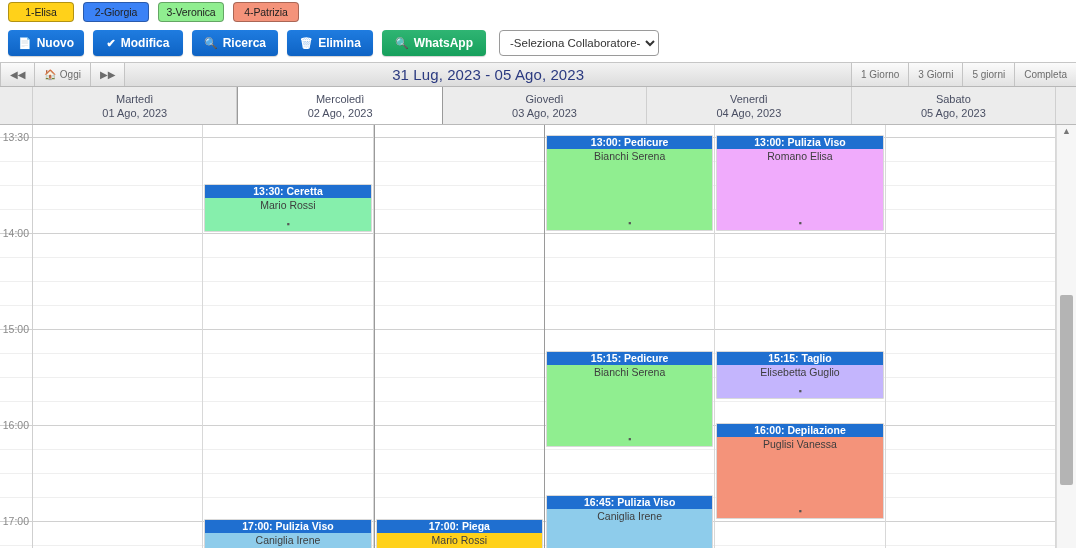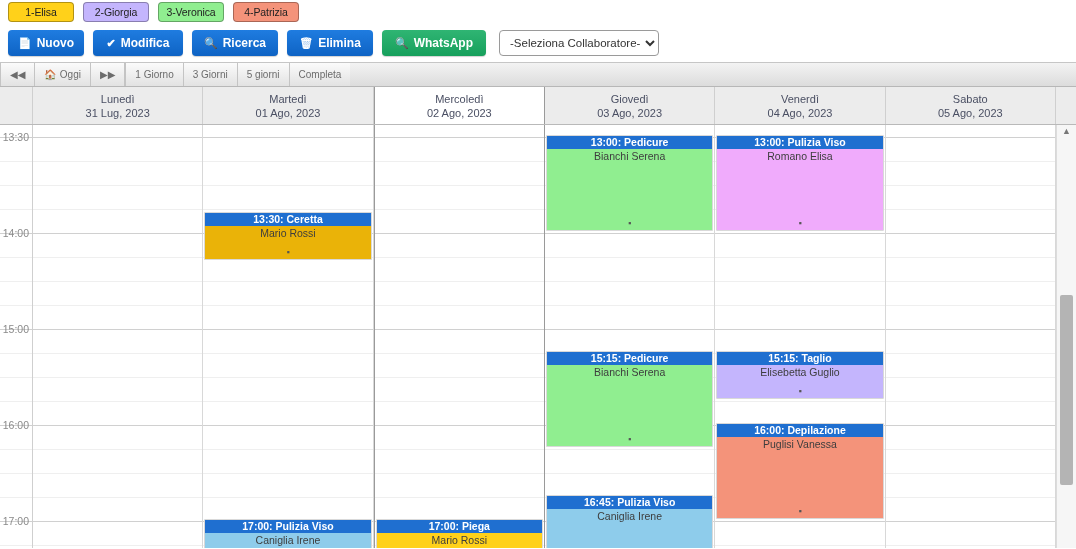--- a/index.html
+++ b/index.html
@@ -253,21 +253,21 @@
     left: 3px; right: 3px;
     background: #b4b4b4;
     border-radius: 2px;
   }
 </style>
 </head>
 <body>
 
 <div class="legend-bar" id="legend">
     <div class="chip" style="background: rgb(255, 209, 26);">1-Elisa</div>
-    <div class="chip" style="background: #c4b5fd;">2-Giorgia</div>
+    <div class="chip" style="background: #3b82f6;">2-Giorgia</div>
     <div class="chip" style="background: rgb(144, 238, 144);">3-Veronica</div>
     <div class="chip" style="background: rgb(244, 147, 122);">4-Patrizia</div>
   </div>
 
 <div class="toolbar">
   <button class="btn btn-nuovo">
     <span class="ico">📄</span>
     <span>Nuovo</span>
   </button>
   <button class="btn btn-modifica">
@@ -295,35 +295,32 @@
       <span>◀◀</span>
     </div>
     <div class="nav-btn">
       <span>🏠</span>
       <span>Oggi</span>
     </div>
     <div class="nav-btn">
       <span>▶▶</span>
     </div>
   </div>
+  <div class="nav-title">31 Lug, 2023 - 05 Ago, 2023</div>
   <div class="nav-group right" id="viewSwitcher">
       <div class="nav-btn">1 Giorno</div>
       <div class="nav-btn">3 Giorni</div>
       <div class="nav-btn">5 giorni</div>
       <div class="nav-btn">Completa</div>
     </div>
 </div>
 
 <div class="dayheader">
   <div class="dh-gutter"></div>
   <div style="flex:1 1 auto; display:flex;" id="dayHeaderCells">
-      <div class="dh-cell">
-        <div>Lunedì</div>
-        <div>31 Lug, 2023</div>
-      </div>
       <div class="dh-cell">
         <div>Martedì</div>
         <div>01 Ago, 2023</div>
       </div>
       <div class="dh-cell today">
         <div>Mercoledì</div>
         <div>02 Ago, 2023</div>
       </div>
       <div class="dh-cell">
         <div>Giovedì</div>
@@ -408,21 +405,21 @@
           <div class="rule minor" style="top: 228px;"></div>
           <div class="rule minor" style="top: 252px;"></div>
           <div class="rule minor" style="top: 276px;"></div>
           <div class="rule major" style="top: 300px;"></div>
           <div class="rule minor" style="top: 324px;"></div>
           <div class="rule minor" style="top: 348px;"></div>
           <div class="rule minor" style="top: 372px;"></div>
           <div class="rule major" style="top: 396px;"></div>
           <div class="rule minor" style="top: 420px;"></div>
         </div>
-        <div class="event" style="top: 59px; height: 48px; background: #eab308; margin-top: 28px;">
+        <div class="event" style="top: 59px; height: 48px; background: #86efac;">
           <div class="ev-head">13:30: Ceretta</div>
           <div class="ev-body">
             <div class="ev-name">Mario Rossi</div>
             <div class="ev-dot">▪</div>
           </div>
         </div>
         <div class="event" style="top: 394px; height: 96px; background: rgb(142, 204, 235);">
           <div class="ev-head">17:00: Pulizia Viso</div>
           <div class="ev-body">
             <div class="ev-name">Caniglia Irene</div>

